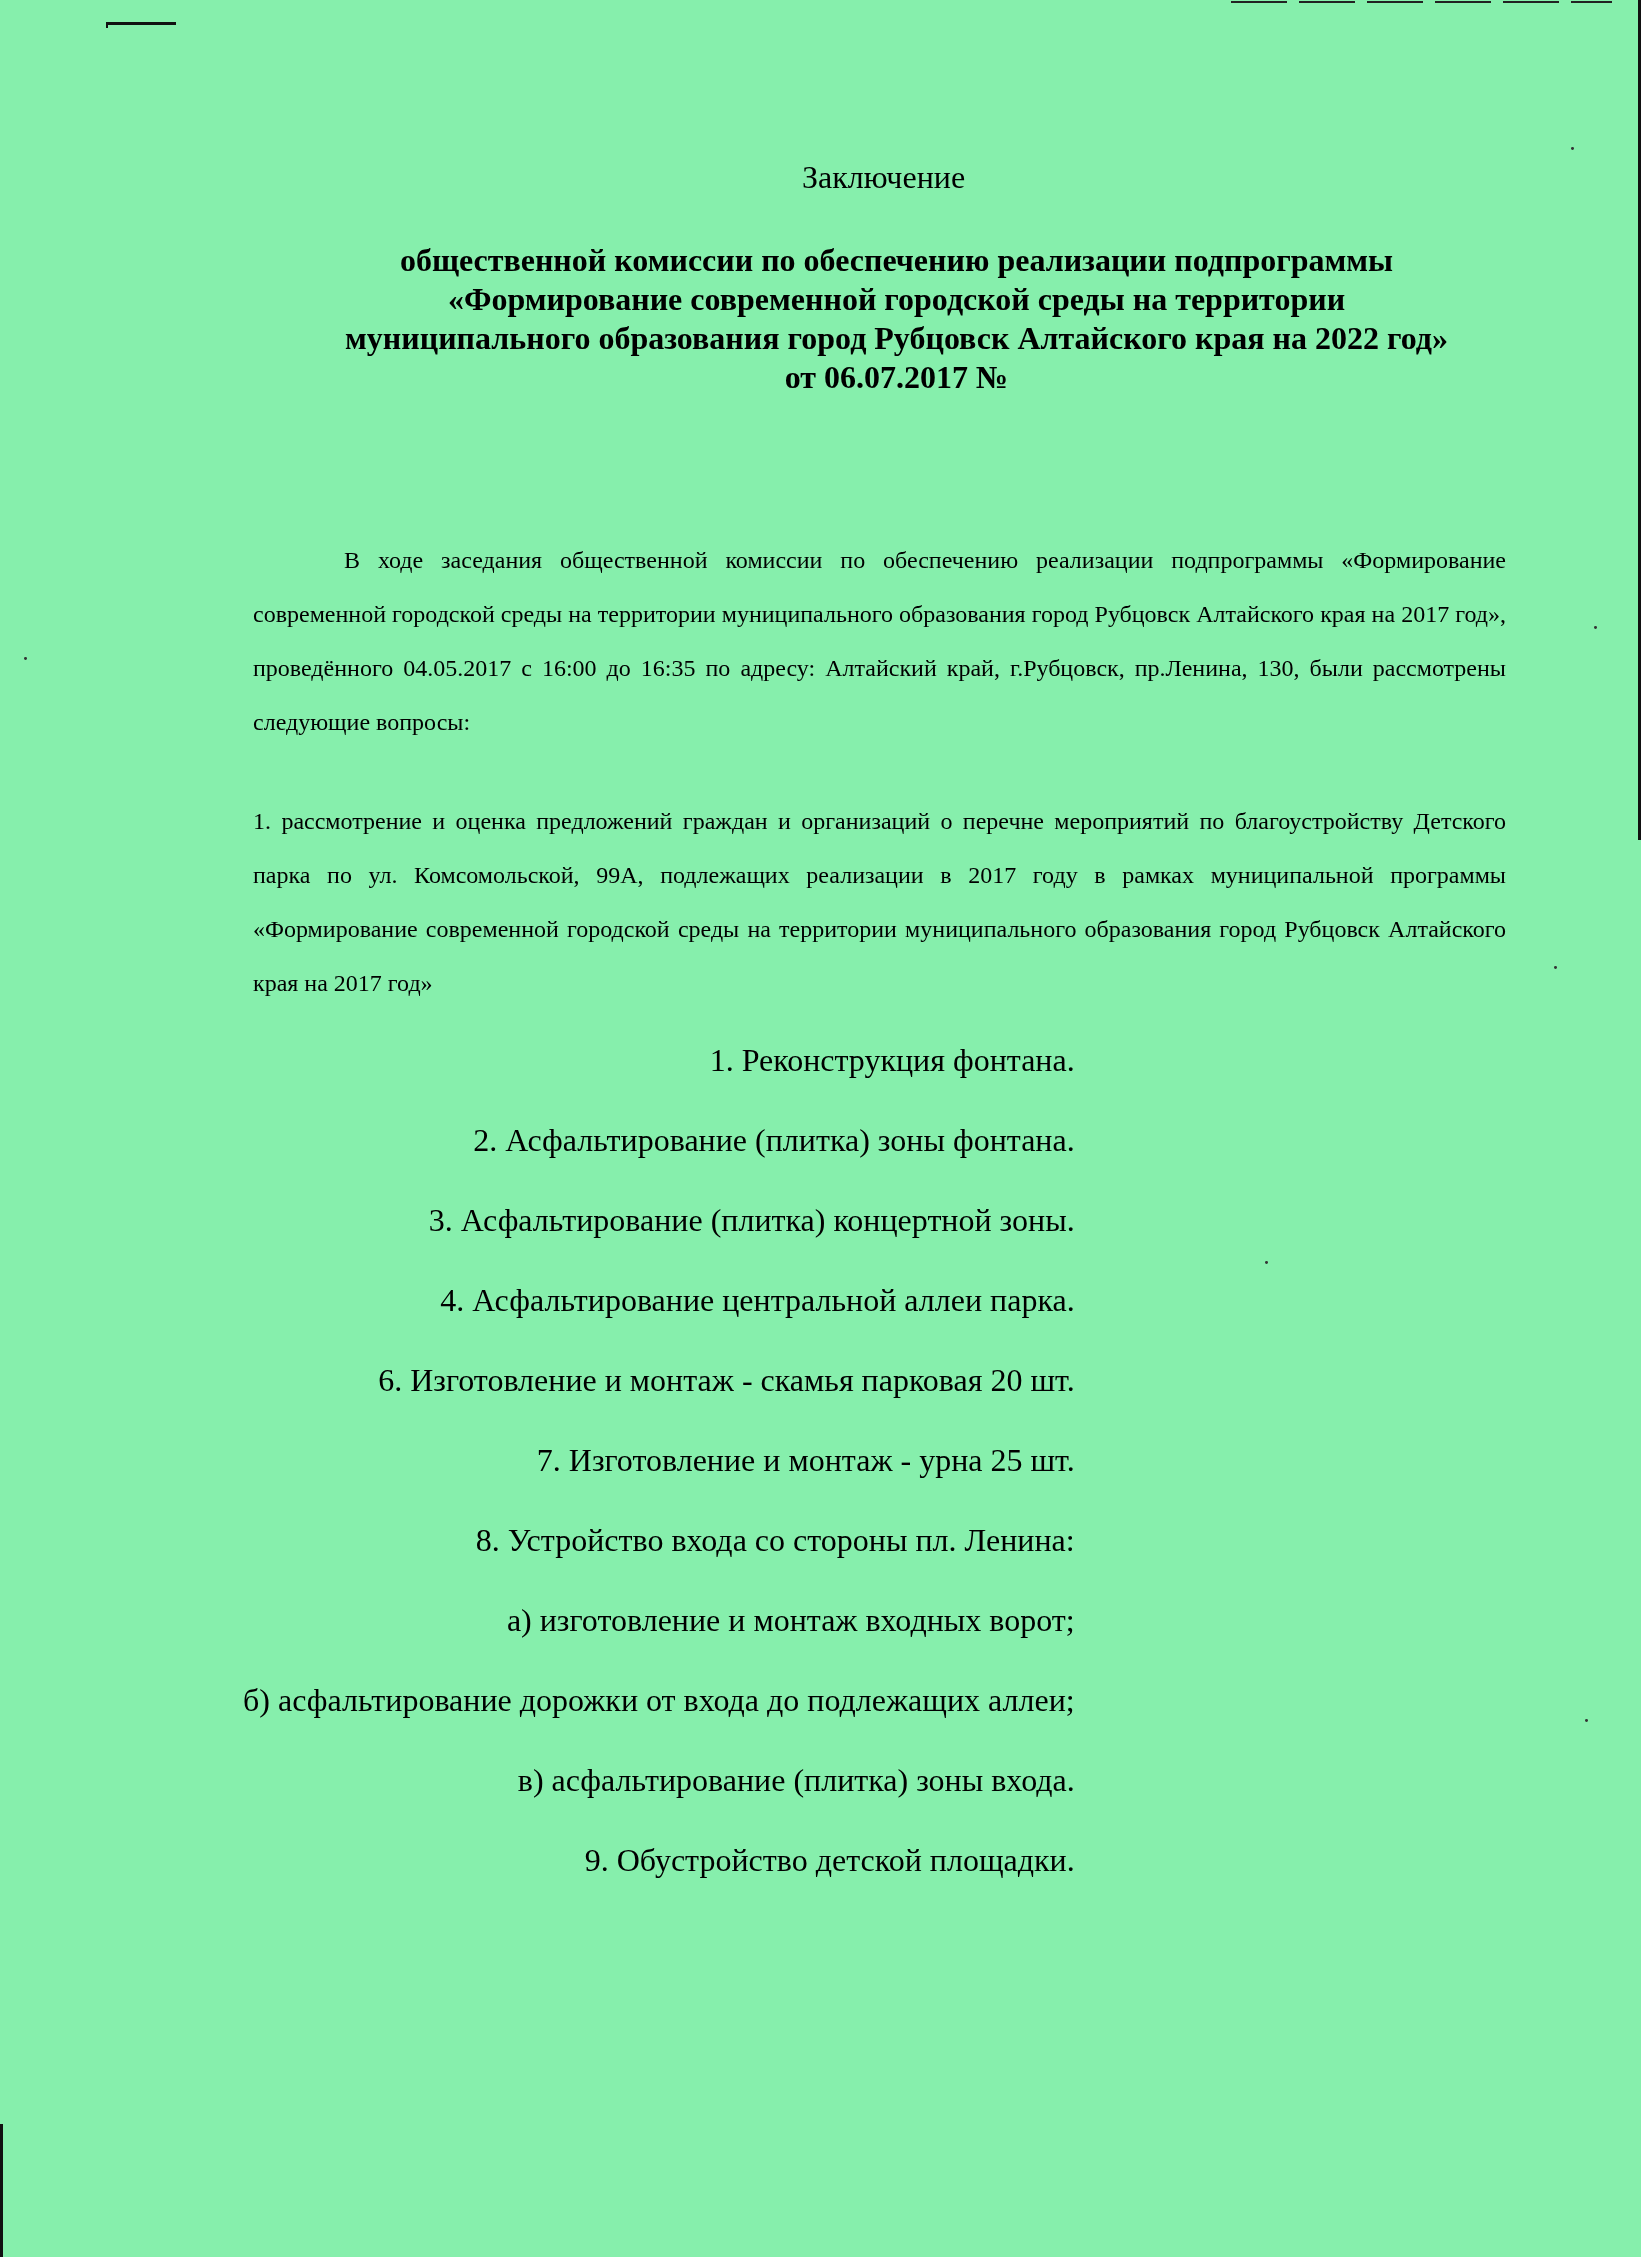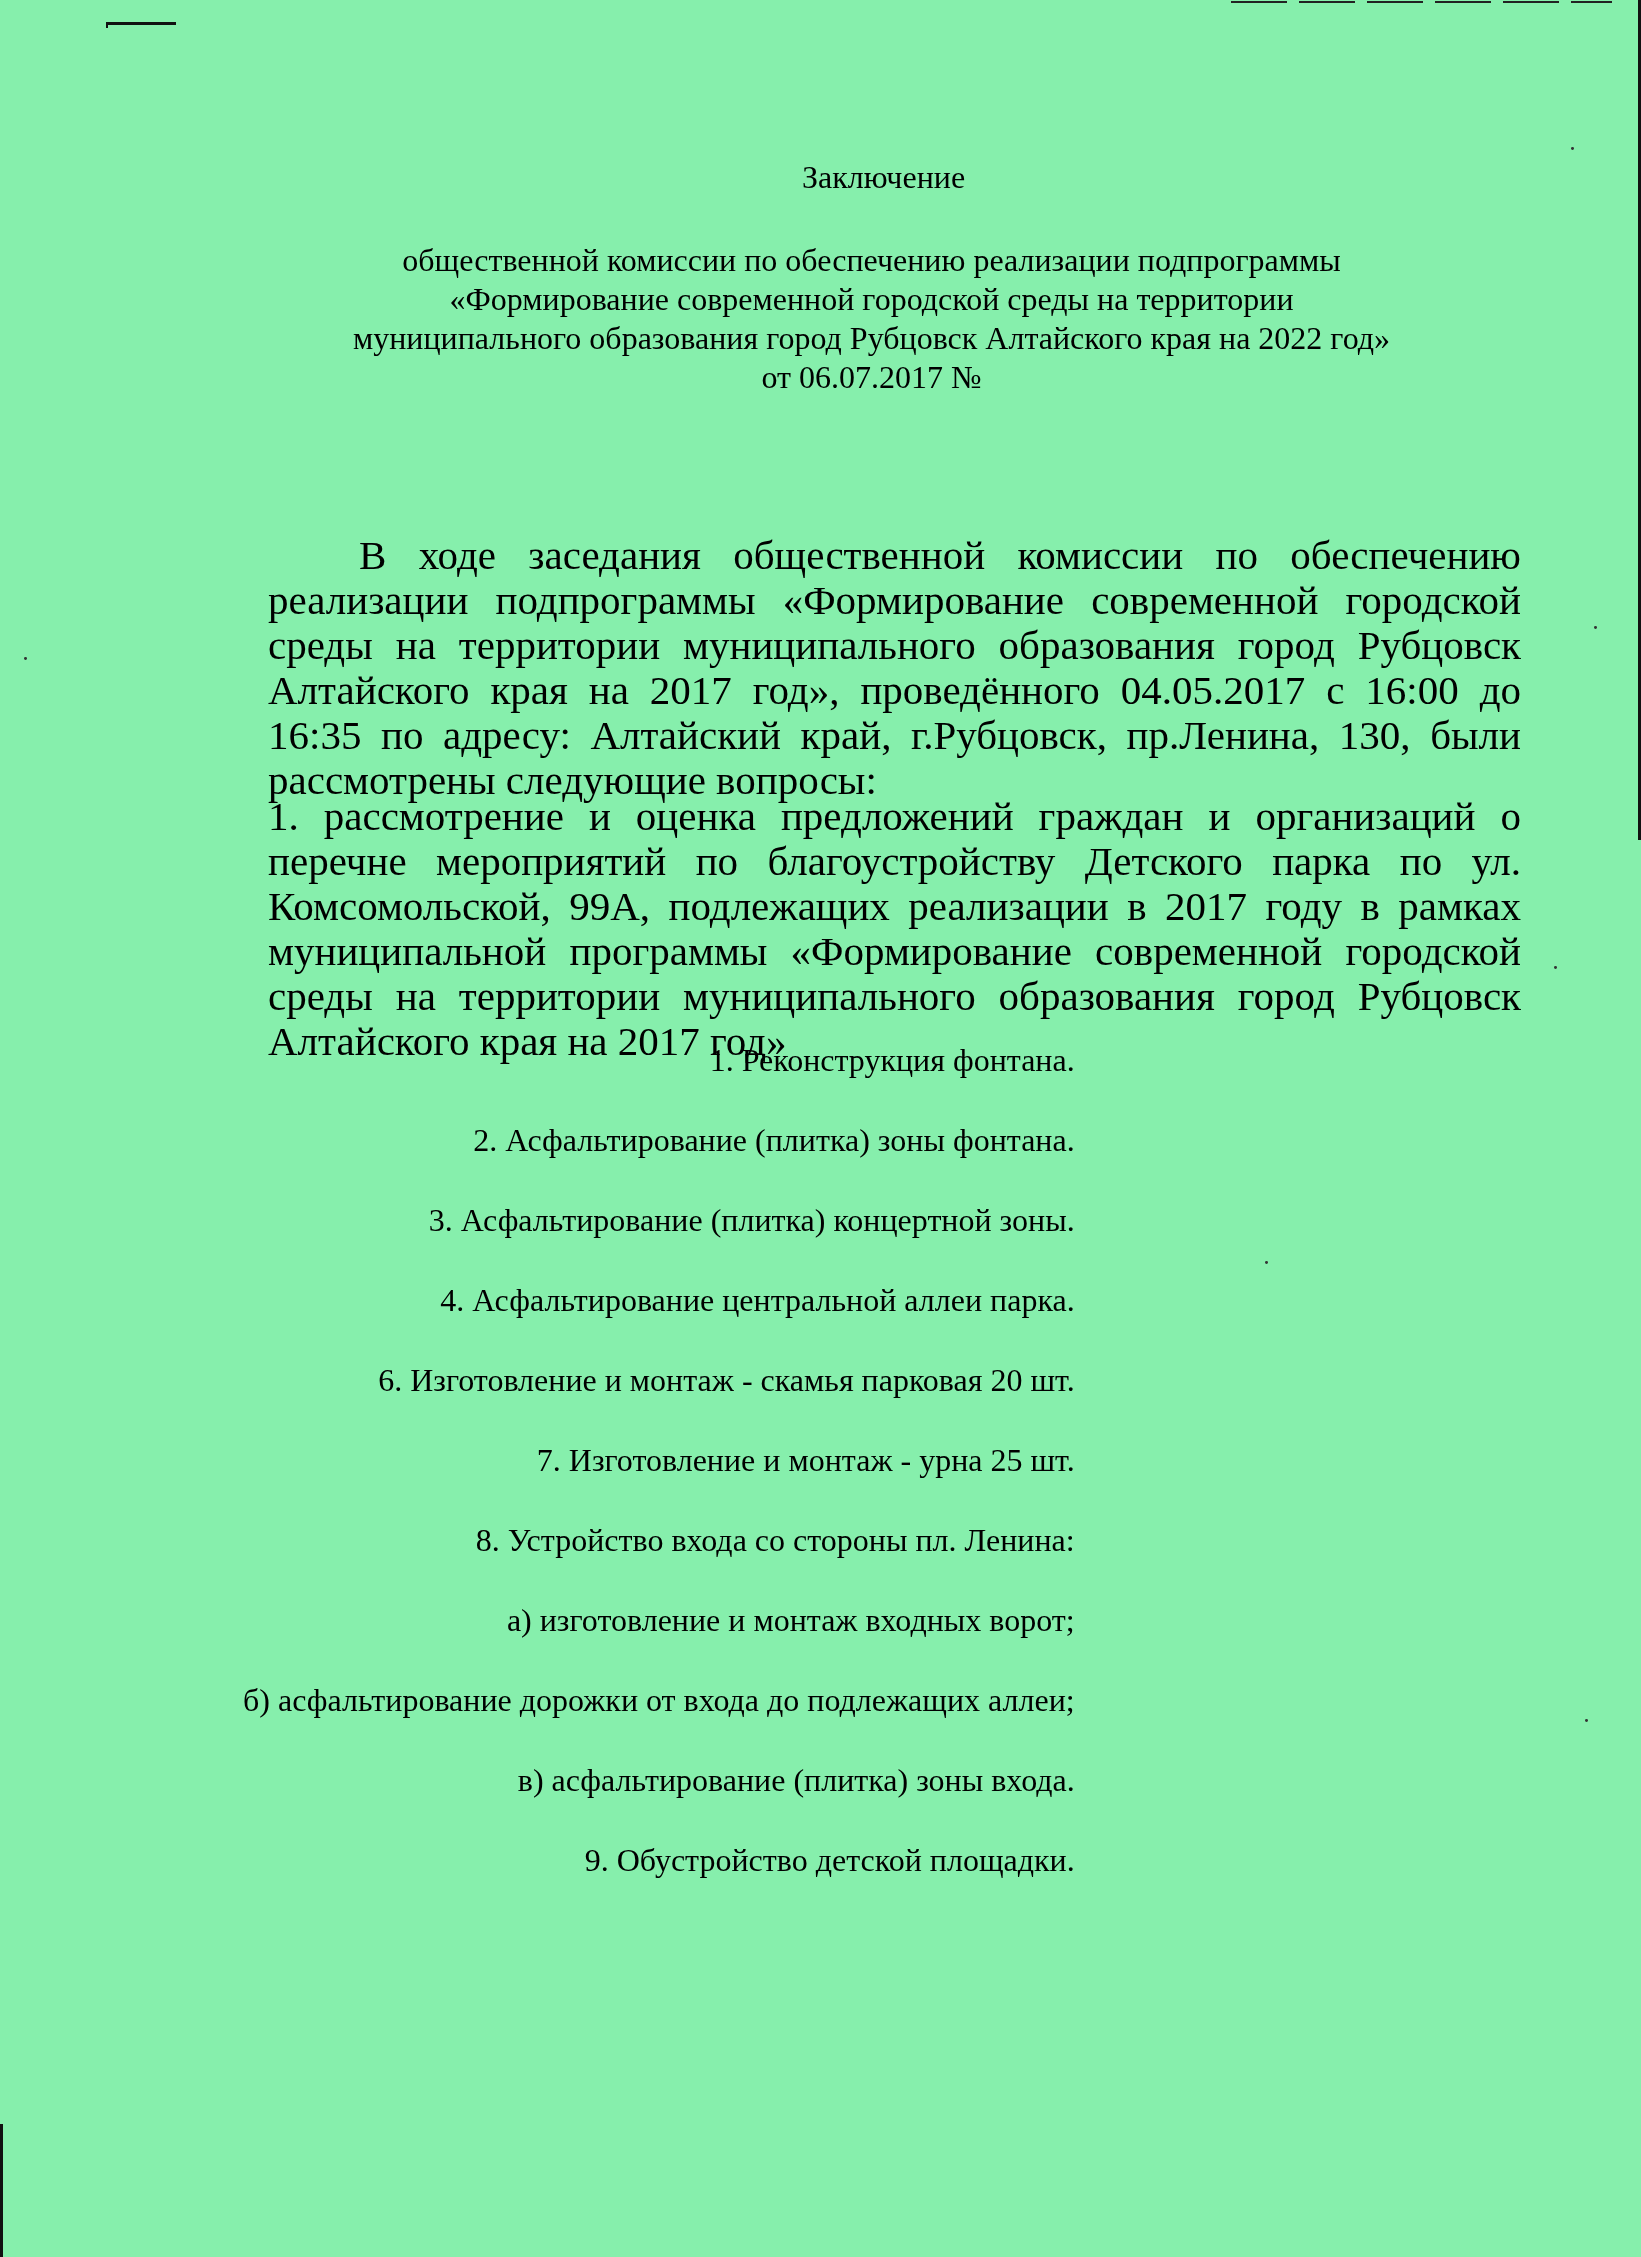--- a/index.html
+++ b/index.html
@@ -64,34 +64,35 @@
     .title {
       position: absolute;
       left: 0; width: 1767px;
       top: 158px;
       text-align: center;
       font-size: 32px;
       line-height: 39px;
     }
     .subtitle {
       position: absolute;
-      left: 220px; width: 1303px;
+      left: 245px; width: 1303px;
       top: 241px;
       text-align: center;
       font-size: 32px;
       line-height: 39px;
+      font-weight: bold;
     }
     .subtitle div { white-space: nowrap; }
 
     .body-block {
       position: absolute;
-      left: 268px;
+      left: 253px;
       width: 1253px;
-      font-size: 41px;
-      line-height: 45px;
+      font-size: 24px;
+      line-height: 54px;
       text-align: justify;
     }
     .para-intro {
       top: 533px;
       text-indent: 91px;
     }
     .para-item1 {
       top: 794px;
     }
     .list {

